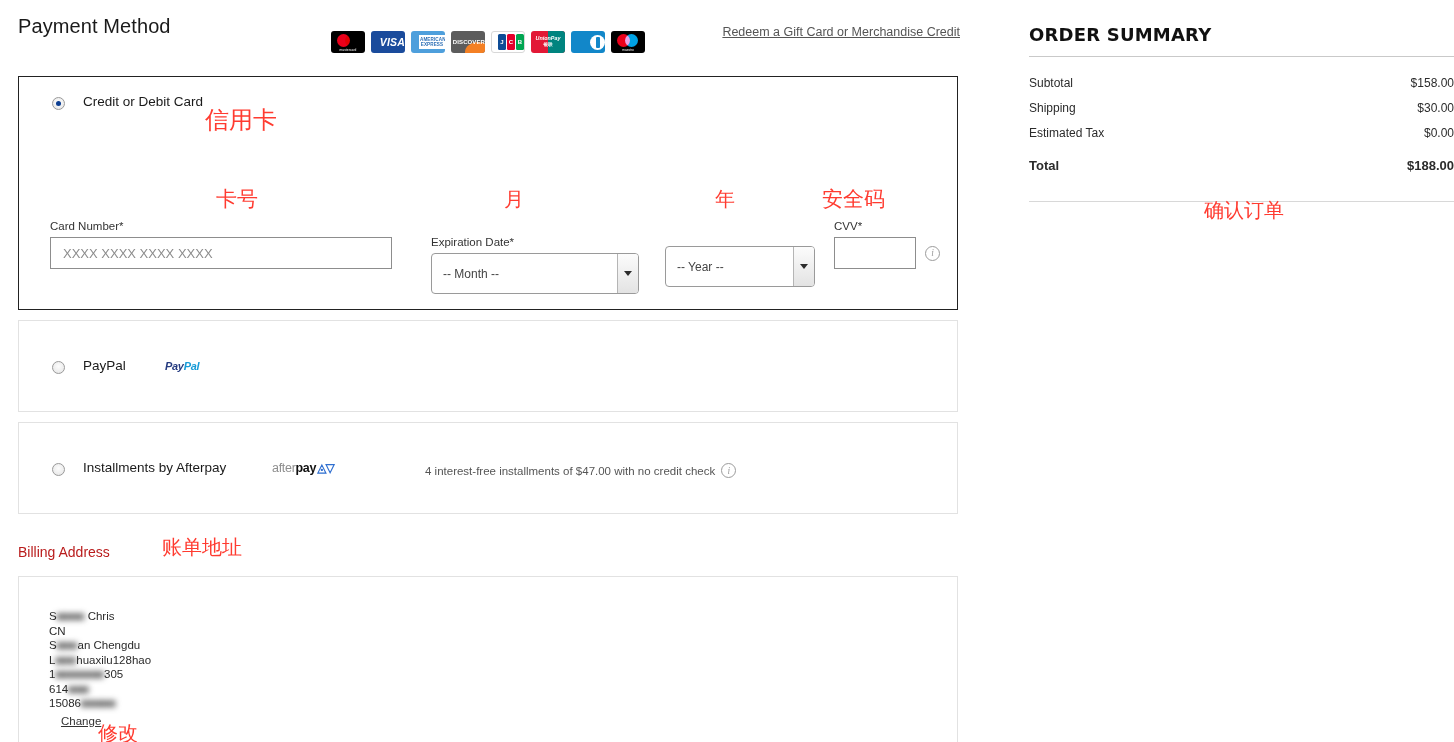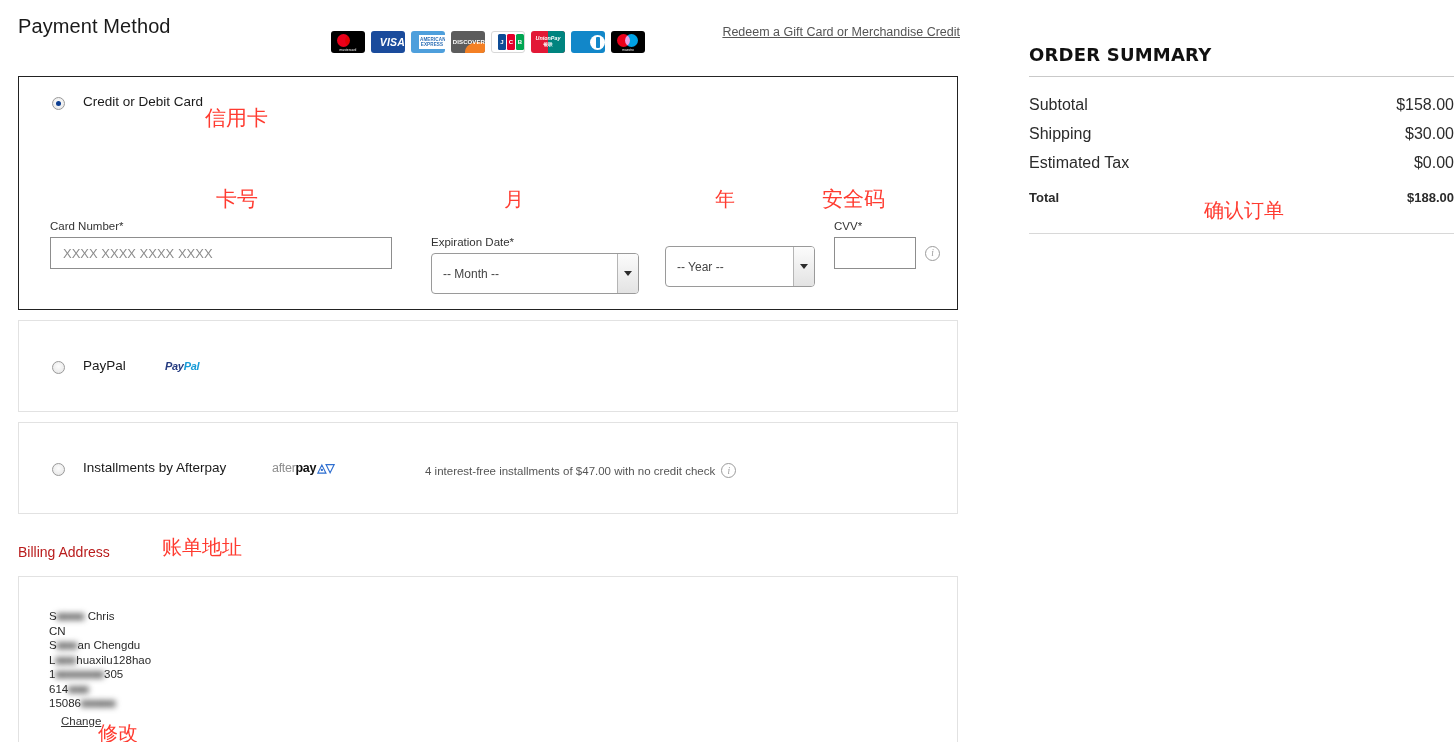--- a/index.html
+++ b/index.html
@@ -161,26 +161,26 @@
   }
   .addr { position: absolute; left: 30px; top: 32px; font-size: 11.5px; line-height: 14.5px; color: #2b2b2b; }
   .addr .blur { filter: blur(3.2px); display: inline-block; }
   .chg-link { position: absolute; left: 42px; top: 138px; font-size: 11.5px;
               color: #333; text-decoration: underline; cursor: pointer; }
 
   
   .right-col { position: absolute; left: 1029px; top: 0; width: 425px; }
   .sum-title {
     font-size: 18px; font-weight: 700; letter-spacing: .2px; color: #111;
-    padding-top: 44px; padding-bottom: 11px;
+    padding-top: 24px; padding-bottom: 11px;
     font-family: "DejaVu Sans", sans-serif;
   }
   .sum-div { border-top: 1px solid #c9c9c9; }
   .sum-rows { padding-top: 13px; }
-  .sum-row { display: flex; justify-content: space-between; font-size: 16px;
+  .sum-row { display: flex; justify-content: space-between; font-size: 12px;
              color: #2b2b2b; padding: 5.5px 0; }
   .sum-row.total { font-weight: 700; padding-top: 13px; font-size: 13px; }
   .review-btn {
     background: #222; color: #fff; height: 43px; margin-top: 21px;
     display: flex; align-items: center; justify-content: center;
     font-size: 14.5px; font-weight: 700; letter-spacing: .6px; cursor: pointer;
     width: 425px;
   }
   .promo-div { border-top: 1px solid #d8d8d8; margin-top: 22px; }
   .promo-row {
@@ -356,21 +356,21 @@
         <span>$0.00</span>
       </div>
       <div class="sum-row total">
         <span>Total</span>
         <span>$188.00</span>
       </div>
     </div>
     <div class="promo-div"></div>
   </div>
 
-  <div class="anno" style="left:205px; top:104px; font-size:21px;">信用卡</div>
+  <div class="anno" style="left:205px; top:104px; font-size:24px;">信用卡</div>
   <div class="anno" style="left:216px; top:185px; font-size:21px;">卡号</div>
   <div class="anno" style="left:504px; top:186px; font-size:20px;">月</div>
   <div class="anno" style="left:715px; top:186px; font-size:20px;">年</div>
   <div class="anno" style="left:822px; top:185px; font-size:21px;">安全码</div>
   <div class="anno" style="left:1204px; top:197px; font-size:20px;">确认订单</div>
   <div class="anno" style="left:162px; top:534px; font-size:20px;">账单地址</div>
   <div class="anno" style="left:98px; top:720px; font-size:20px;">修改</div>
 
 </div>
 

